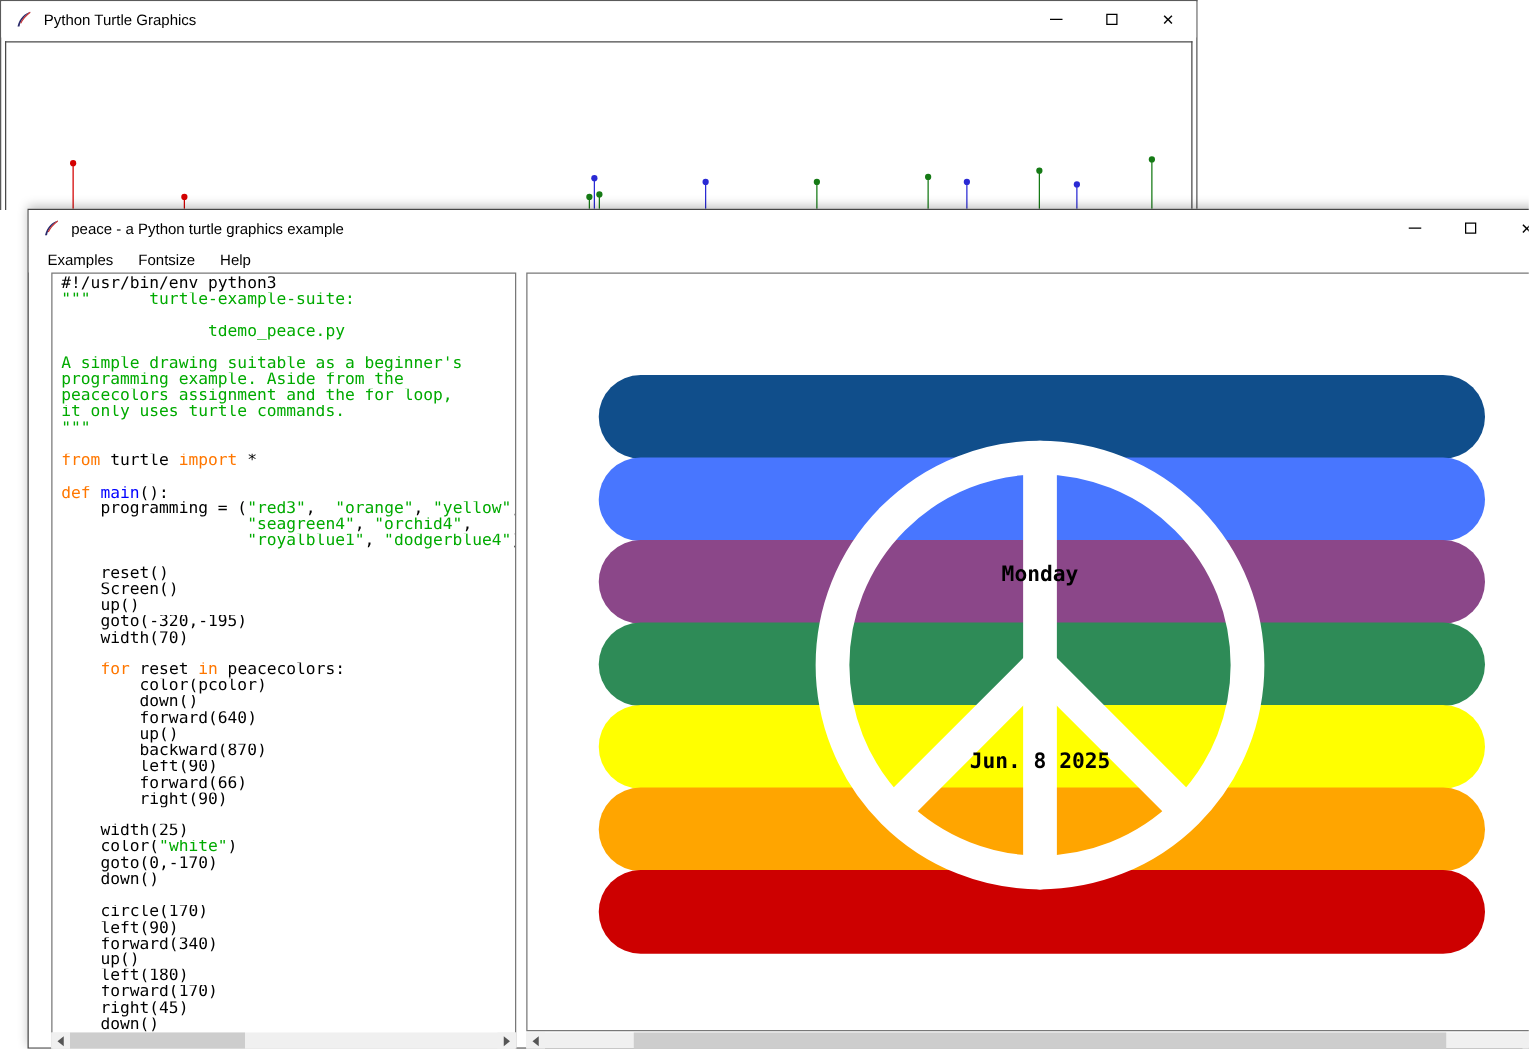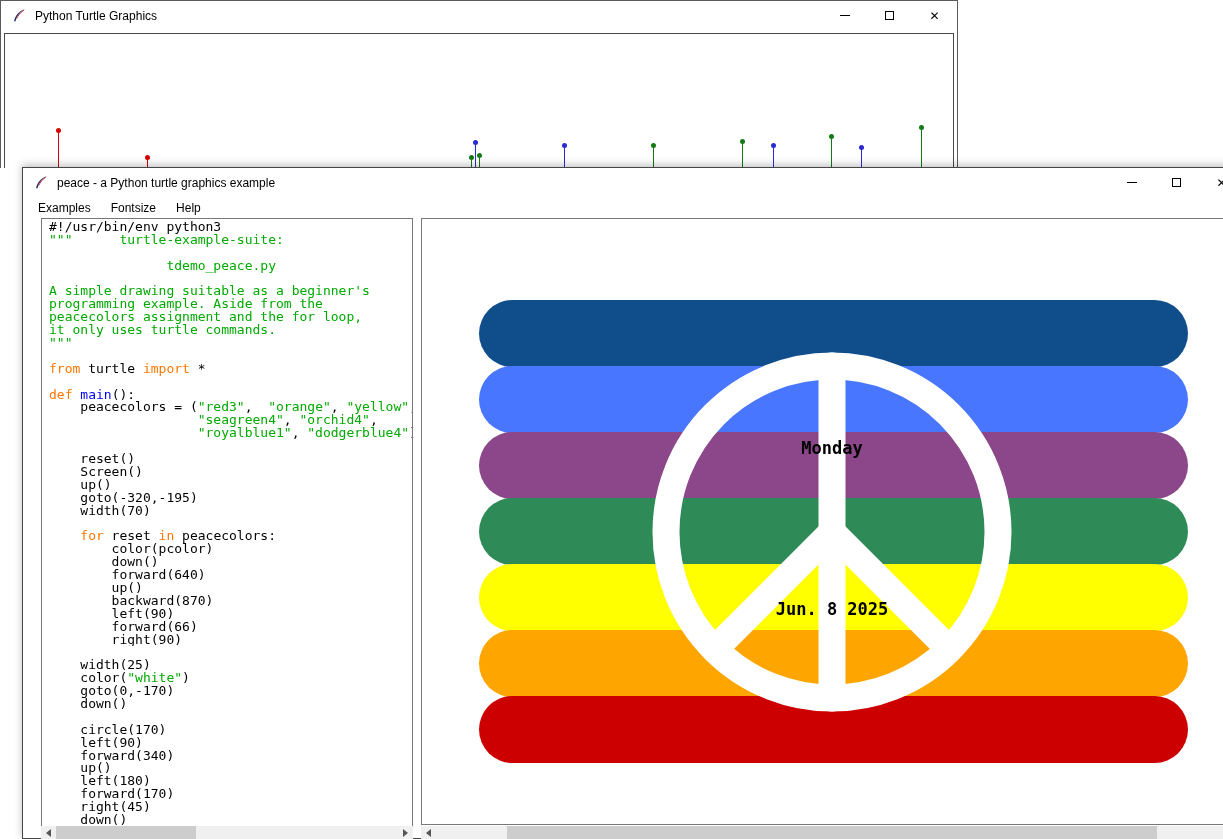--- a/index.html
+++ b/index.html
@@ -158,21 +158,21 @@
         <div class="code-line"></div>
         <div class="code-line"><span class="tok-s">A simple drawing suitable as a beginner's</span></div>
         <div class="code-line"><span class="tok-s">programming example. Aside from the</span></div>
         <div class="code-line"><span class="tok-s">peacecolors assignment and the for loop,</span></div>
         <div class="code-line"><span class="tok-s">it only uses turtle commands.</span></div>
         <div class="code-line"><span class="tok-s">"""</span></div>
         <div class="code-line"></div>
         <div class="code-line"><span class="tok-k">from</span><span class="tok-p"> turtle </span><span class="tok-k">import</span><span class="tok-p"> *</span></div>
         <div class="code-line"></div>
         <div class="code-line"><span class="tok-k">def</span><span class="tok-p"> </span><span class="tok-d">main</span><span class="tok-p">():</span></div>
-        <div class="code-line"><span class="tok-p">    peacecolors = (</span><span class="tok-s">"red3"</span><span class="tok-p">,  </span><span class="tok-s">"orange"</span><span class="tok-p">, </span><span class="tok-s">"yellow"</span><span class="tok-p">,</span></div>
+        <div class="code-line"><span class="tok-p">    programming = (</span><span class="tok-s">"red3"</span><span class="tok-p">,  </span><span class="tok-s">"orange"</span><span class="tok-p">, </span><span class="tok-s">"yellow"</span><span class="tok-p">,</span></div>
         <div class="code-line"><span class="tok-p">                   </span><span class="tok-s">"seagreen4"</span><span class="tok-p">, </span><span class="tok-s">"orchid4"</span><span class="tok-p">,</span></div>
         <div class="code-line"><span class="tok-p">                   </span><span class="tok-s">"royalblue1"</span><span class="tok-p">, </span><span class="tok-s">"dodgerblue4"</span><span class="tok-p">)</span></div>
         <div class="code-line"></div>
         <div class="code-line"><span class="tok-p">    reset()</span></div>
         <div class="code-line"><span class="tok-p">    Screen()</span></div>
         <div class="code-line"><span class="tok-p">    up()</span></div>
         <div class="code-line"><span class="tok-p">    goto(-320,-195)</span></div>
         <div class="code-line"><span class="tok-p">    width(70)</span></div>
         <div class="code-line"></div>
         <div class="code-line"><span class="tok-p">    </span><span class="tok-k">for</span><span class="tok-p"> reset </span><span class="tok-k">in</span><span class="tok-p"> peacecolors:</span></div>
@@ -222,21 +222,21 @@
         <div class="stripe" style="top: 477px; background: rgb(205, 0, 0);"></div>
       </div>
     <svg id="peace-svg" width="810" height="605">
       <g stroke="#ffffff" stroke-width="27" fill="none" stroke-linecap="round">
         <circle cx="410" cy="313" r="166"></circle>
         <line x1="410" y1="147" x2="410" y2="479"></line>
         <line x1="410" y1="313" x2="293" y2="430"></line>
         <line x1="410" y1="313" x2="527" y2="430"></line>
       </g>
     </svg>
-    <div class="canvas-label" style="left:410px;top:219px">Monday</div>
+    <div class="canvas-label" style="left:410px;top:231px">Monday</div>
     <div class="canvas-label" style="left:410px;top:380px">Jun. 8 2025</div>
   </div>
 
   <div class="sb sb-h" id="canvas-hscroll">
     <div class="sb-btn sb-btn-h" style="left:0">
         <div class="arr arr-left"></div>
       </div>
     <div class="sb-btn sb-btn-h" style="right:0">
         <div class="arr arr-right"></div>
       </div>

